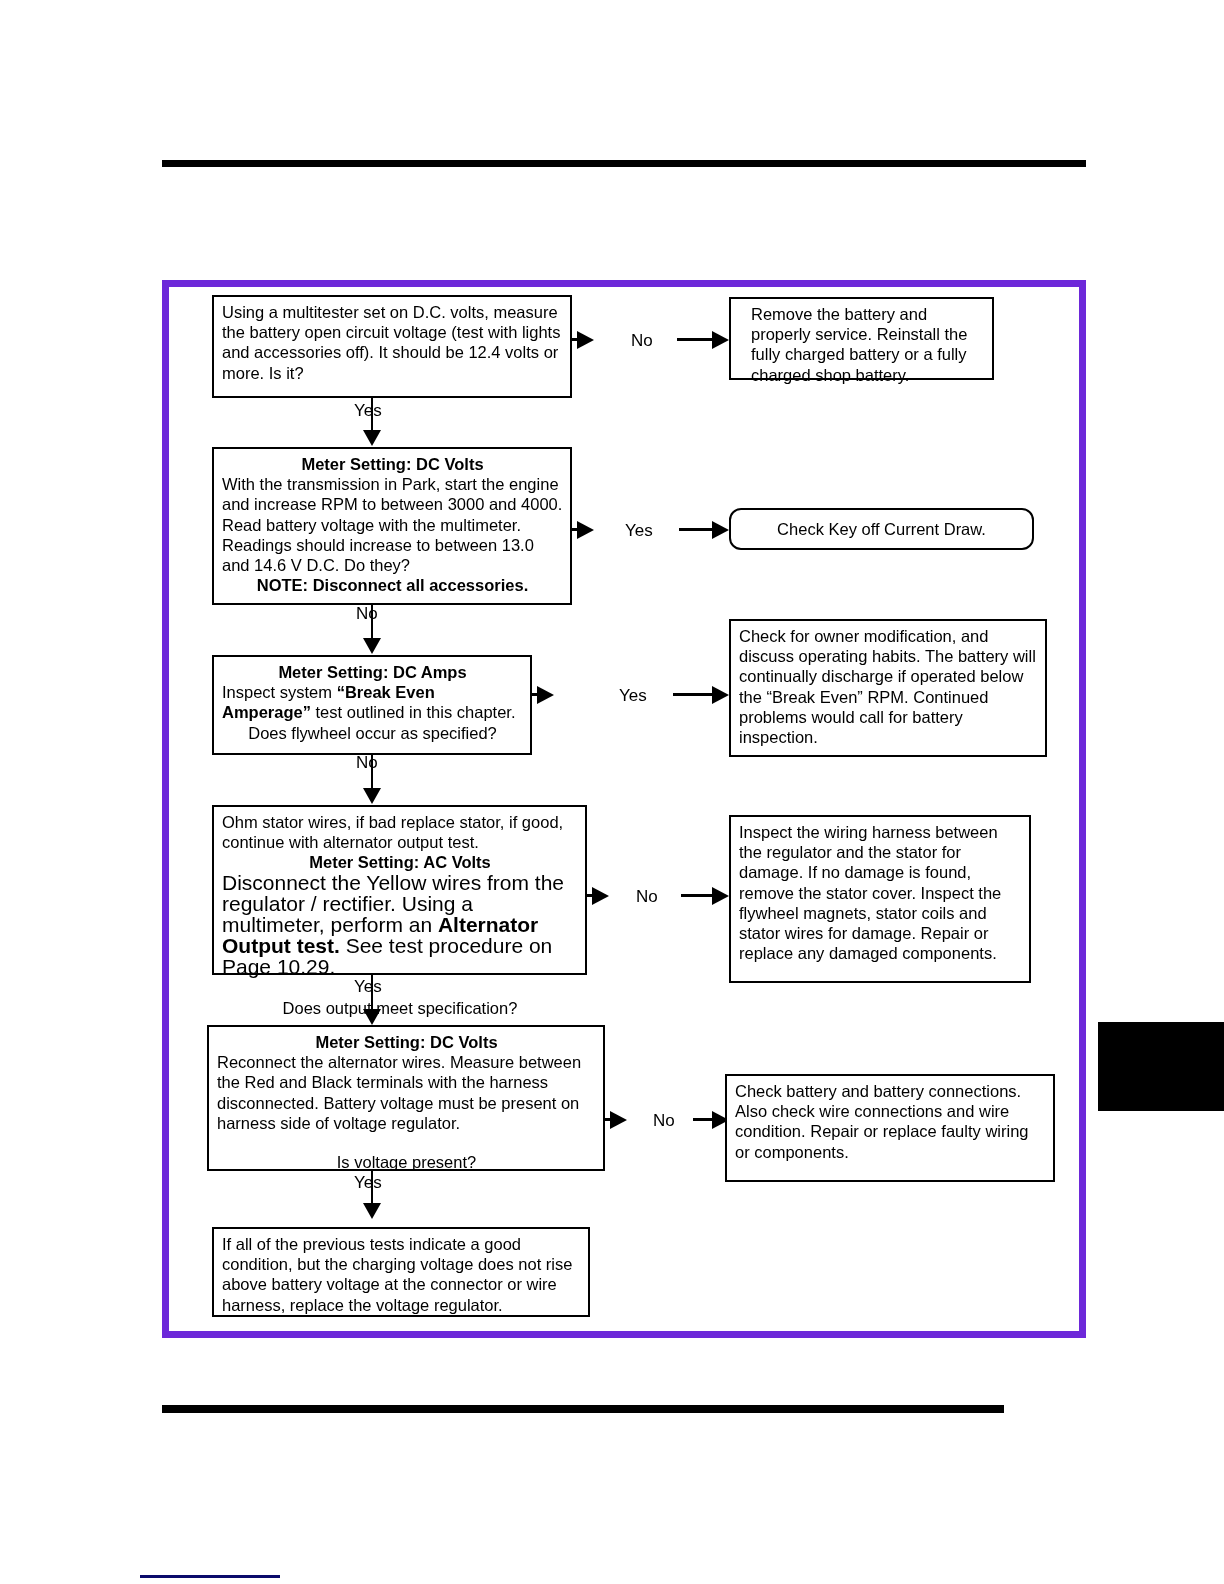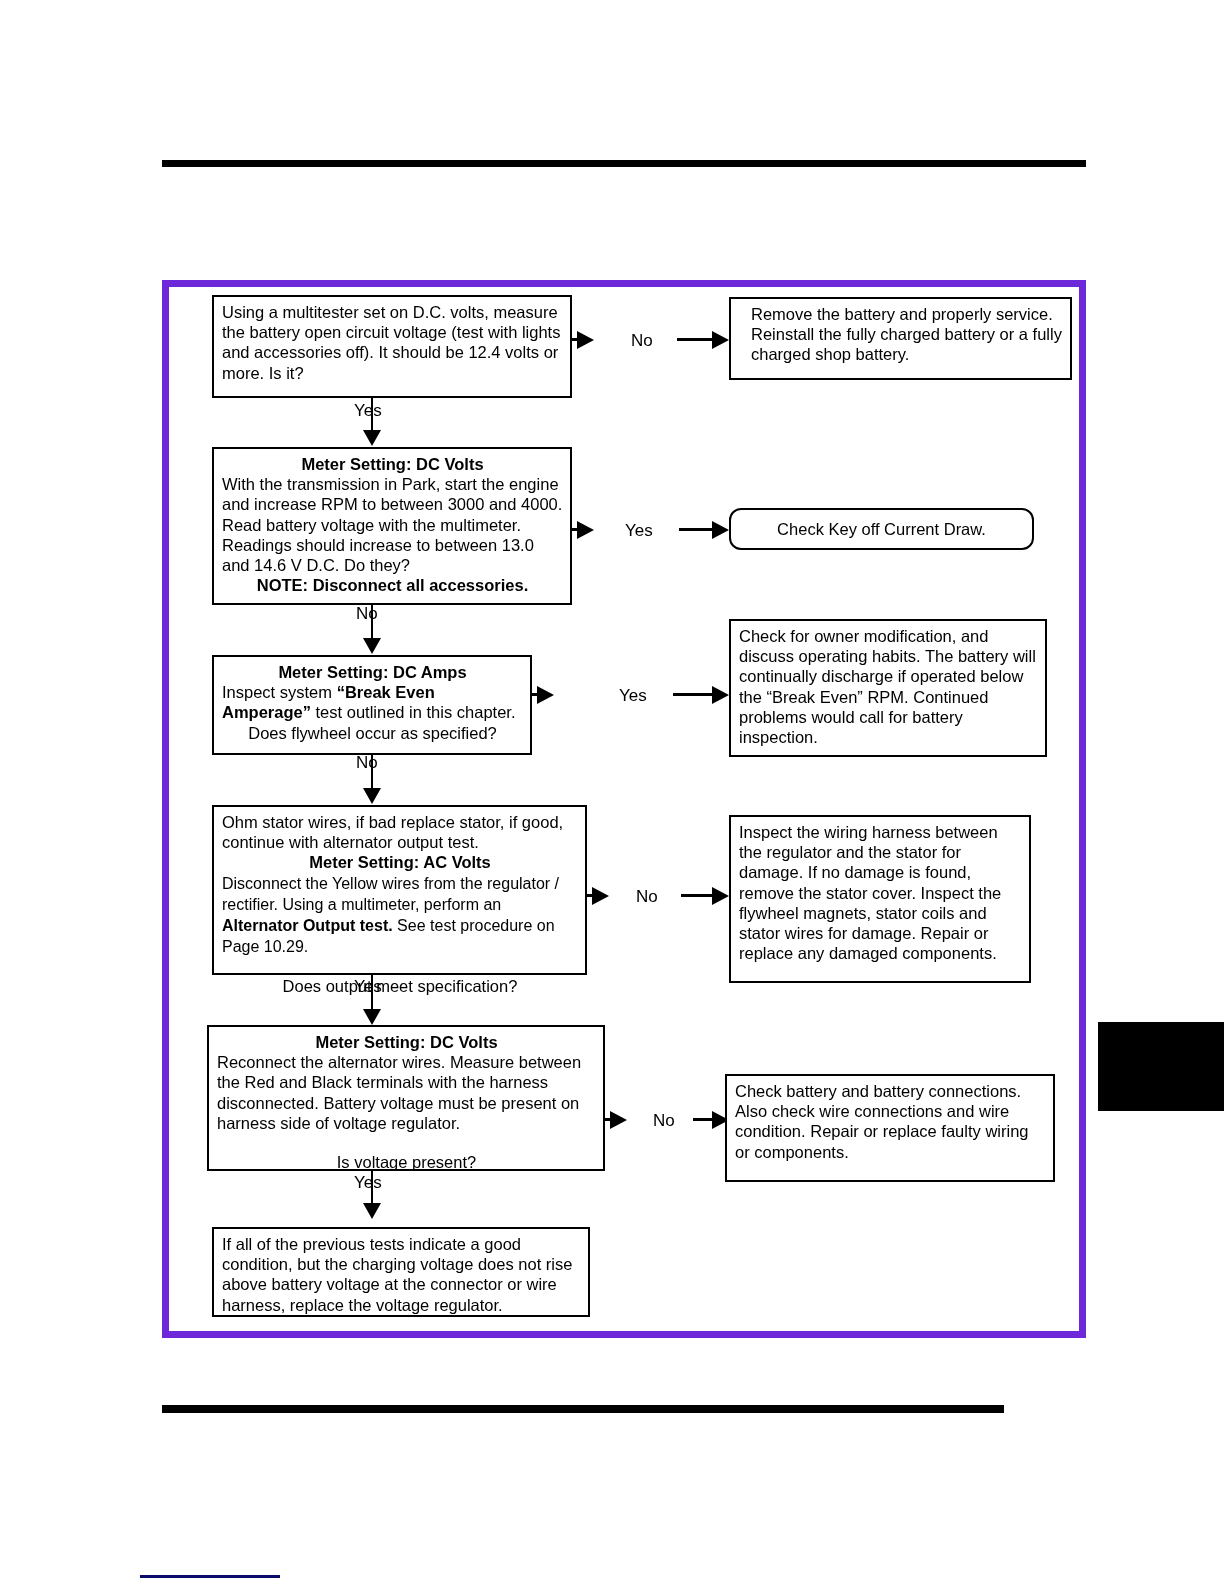--- a/index.html
+++ b/index.html
@@ -141,21 +141,21 @@
   <div class="node" style="left:43px; top:8px; width:360px; height:103px;">
     <span>Using a multitester set on D.C. volts, measure the battery open circuit voltage (test with lights and accessories off). It should be 12.4 volts or more.  Is it?</span>
   </div>
 
   <div class="arrow-right" style="left:408px; top:44px;"></div>
   <div class="hline" style="left:403px; top:51px; width:10px;"></div>
   <div class="edge-label" style="left:462px; top:44px;">No</div>
   <div class="hline" style="left:508px; top:51px; width:40px;"></div>
   <div class="arrow-right" style="left:543px; top:44px;"></div>
 
-  <div class="node" style="left:560px; top:10px; width:343px; height:83px;padding-left:20px;">
+  <div class="node" style="left:560px; top:10px; width:265px; height:83px;padding-left:20px;">
     <span>Remove the battery and properly service. Reinstall the fully charged battery or a fully charged shop battery.</span>
   </div>
 
   <div class="vline" style="left:202px; top:111px; height:37px;"></div>
   <div class="arrow-down" style="left:194px; top:143px;"></div>
   <div class="edge-label" style="left:185px; top:114px;">Yes</div>
 
   <div class="node" style="left:43px; top:160px; width:360px; height:158px;">
     <span class="hdr">Meter Setting: DC Volts</span>
     <span>With the transmission in Park, start the engine and increase RPM to between 3000 and 4000. Read battery voltage with the multimeter. Readings should increase to between 13.0 and 14.6 V D.C. Do they?</span>
@@ -192,21 +192,21 @@
     <span>Check for owner modification, and discuss operating habits. The battery will continually discharge if operated below the “Break Even” RPM. Continued problems would call for battery inspection.</span>
   </div>
 
   <div class="vline" style="left:202px; top:468px; height:42px;"></div>
   <div class="arrow-down" style="left:194px; top:501px;"></div>
   <div class="edge-label" style="left:187px; top:466px;">No</div>
 
   <div class="node" style="left:43px; top:518px; width:375px; height:170px;">
     <span>Ohm stator wires, if bad replace stator, if good, continue with alternator output test.</span>
     <span class="hdr">Meter Setting: AC Volts</span>
-    <span style="font-size:16px;"><span>Disconnect the Yellow wires from the regulator / rectifier. Using a multimeter, perform an </span><b>Alternator Output test.</b><span> See test procedure on Page 10.29.</span></span>
+    <span style="font-size:21px;"><span>Disconnect the Yellow wires from the regulator / rectifier. Using a multimeter, perform an </span><b>Alternator Output test.</b><span> See test procedure on Page 10.29.</span></span>
     <span class="gap"></span>
     <span class="ctr">Does output meet specification?</span>
   </div>
 
   <div class="arrow-right" style="left:423px; top:600px;"></div>
   <div class="hline" style="left:418px; top:607px; width:10px;"></div>
   <div class="edge-label" style="left:467px; top:600px;">No</div>
   <div class="hline" style="left:512px; top:607px; width:36px;"></div>
   <div class="arrow-right" style="left:543px; top:600px;"></div>
 

